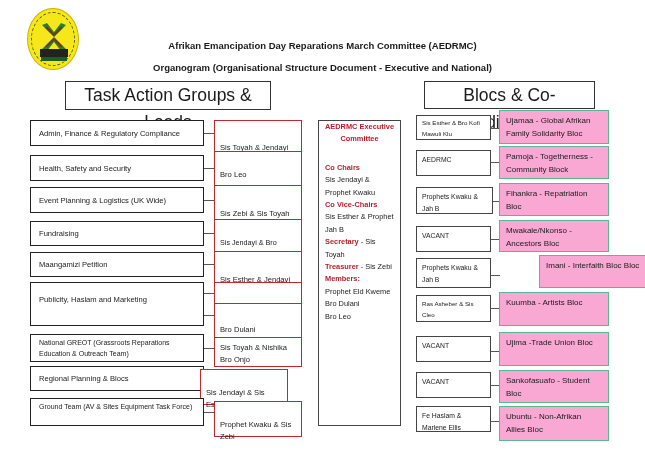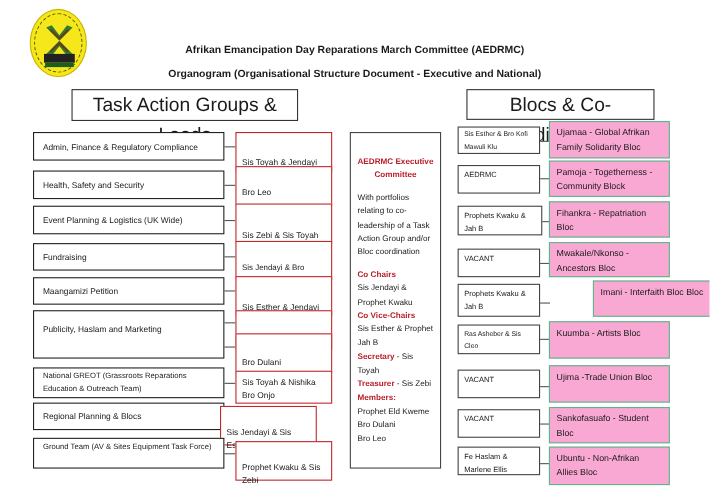--- a/index.html
+++ b/index.html
@@ -11,21 +11,21 @@
   .logo .ring { position:absolute; left:3px; top:3px; right:3px; bottom:3px; border-radius:50%; border:1px dashed #5a5a00; }
   .logo svg { position:absolute; left:0; top:0; }
   .hdr { left:0; width:645px; text-align:center; font-weight:bold; font-size:9.5px; }
   .title-box { border:1px solid #333; background:#fff; font-size:17.5px; text-align:center; line-height:27px; }
   .box { border:1.3px solid #222; background:#fff; font-size:7.6px; padding:3px 8px; line-height:13px; }
   .lead { border:1.3px solid #c0272d; background:#fff; font-size:7.6px; padding:17px 5px; line-height:12.5px; }
   .coord { border:1.2px solid #444; background:#fff; font-size:6.8px; padding:3px 5px; line-height:11.5px; overflow:hidden; }
   .bloc { border:1.4px solid #59b98a; background:#f9a8d4; font-size:8px; padding:3px 6px; line-height:13px; }
   .conn { background:#555; height:1px; }
   .exec { left:318px; top:120px; width:83px; height:306px; border:1px solid #444; background:#fff;
-          font-size:7.4px; line-height:12.4px; padding:20px 6px; }
+          font-size:7.4px; line-height:12.4px; padding:0 6px; }
   .exec .red { color:#b81e2a; font-weight:bold; }
   .exec .center { text-align:center; }
   .exec p { margin:0; }
   .gap { height:8px; }
 </style>
 </head>
 <body>
 
 <div class="abs logo">
   <div class="ring"></div>
@@ -81,21 +81,20 @@
 <div class="abs conn" style="left:204px; top:378px; width:10px;"></div>
 <div class="abs lead" style="left:200px; top:369px; width:88px; height:28px; line-height:11.5px;">Sis Jendayi &amp; Sis Esther</div>
 
 <div class="abs box" style="left:30px; top:398px; width:174px; height:28px; font-size:7px; line-height:11px; padding-top:2px;">Ground Team (AV &amp; Sites Equipment Task Force)</div>
 <div class="abs conn" style="left:204px; top:412px; width:10px;"></div>
 <div class="abs lead" style="left:214px; top:401px; width:88px; height:30px; line-height:11.5px;">Prophet Kwaku &amp; Sis Zebi</div>
 
 <div class="abs exec">
   <p class="red center">AEDRMC Executive Committee</p>
   <div class="gap"></div>
-  <p>With portfolios relating to co-leadership of a Task Action Group and/or Bloc coordination</p>
   <div class="gap"></div>
   <p class="red">Co Chairs</p>
   <p>Sis Jendayi &amp; Prophet Kwaku</p>
   <p class="red">Co Vice-Chairs</p>
   <p>Sis Esther &amp; Prophet Jah B</p>
   <p><span class="red">Secretary</span><span> - Sis Toyah</span></p>
   <p><span class="red">Treasurer</span><span> -  Sis Zebi</span></p>
   <p class="red">Members:</p>
   <p>Prophet Eld Kweme</p>
   <p>Bro Dulani</p>

